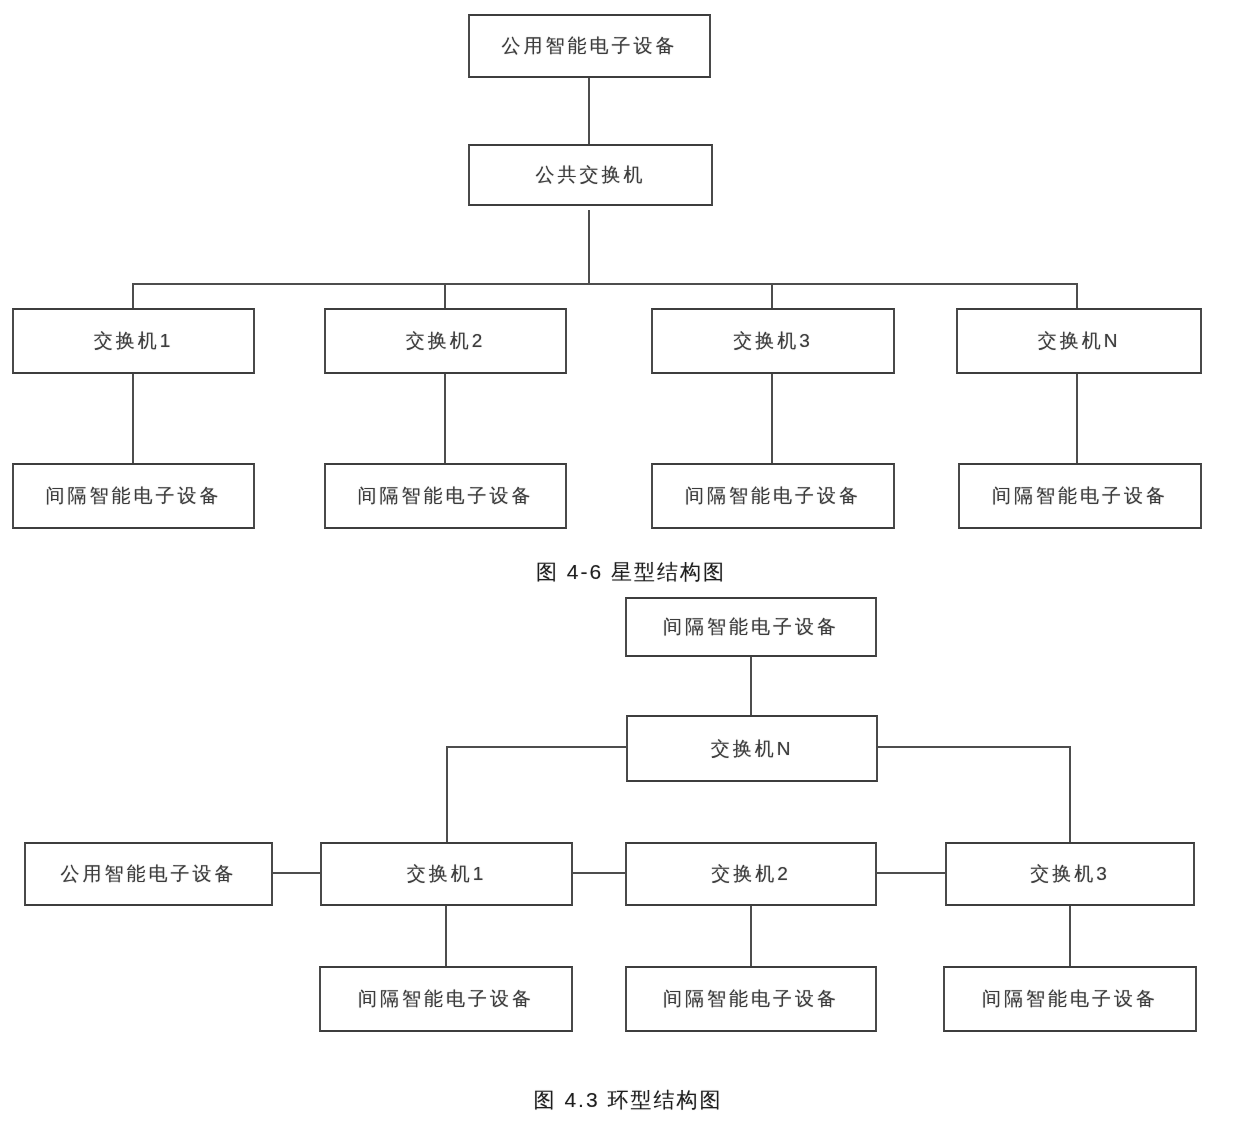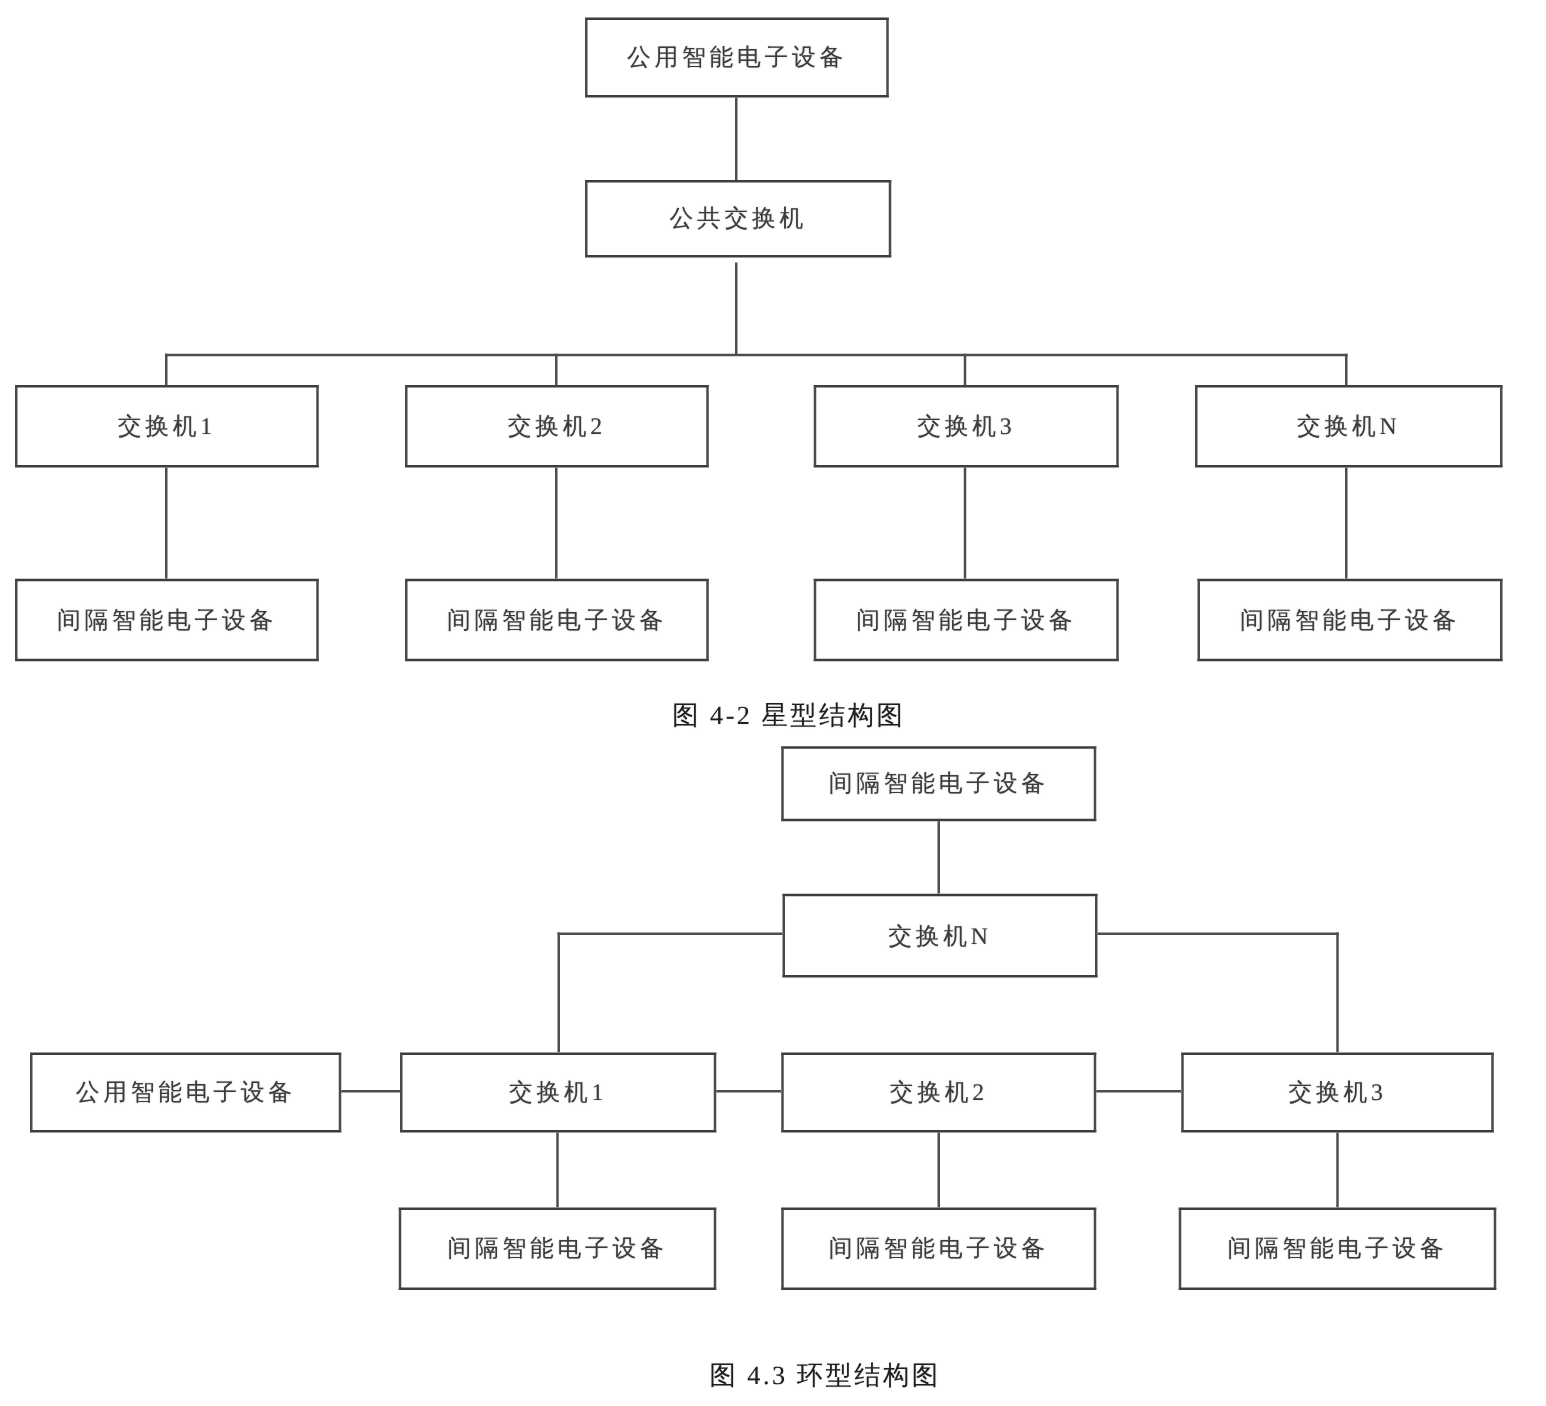--- a/index.html
+++ b/index.html
@@ -2,21 +2,21 @@
 <html><head>
 <meta charset="utf-8">
 <style>
   * { margin: 0; padding: 0; box-sizing: border-box; }
   html, body { background: #ffffff; }
   .page {
     position: relative;
     width: 1237px;
     height: 1125px;
     background: #ffffff;
-    font-family: Liberation Serif, serif;
+    font-family: Liberation Sans, sans-serif;
     overflow: hidden;
   }
   .node {
     position: absolute;
     background: #ffffff;
     border: 2px solid #4a4a4a;
     border-top-color: #3d3d3d;
     border-bottom-color: #3d3d3d;
     display: flex;
     align-items: center;
@@ -68,21 +68,21 @@
   <div class="vline" style="left:132px; top:374px; height:89px"></div>
   <div class="vline" style="left:444px; top:374px; height:89px"></div>
   <div class="vline" style="left:771px; top:374px; height:89px"></div>
   <div class="vline" style="left:1076px; top:374px; height:89px"></div>
 
   <div class="node" style="left:12px; top:463px; width:243px; height:66px">间隔智能电子设备</div>
   <div class="node" style="left:324px; top:463px; width:243px; height:66px">间隔智能电子设备</div>
   <div class="node" style="left:651px; top:463px; width:244px; height:66px">间隔智能电子设备</div>
   <div class="node" style="left:958px; top:463px; width:244px; height:66px">间隔智能电子设备</div>
 
-  <div class="caption" style="left:471px; top:558px">图 4-2 星型结构图</div>
+  <div class="caption" style="left:471px; top:558px">图 4-6 星型结构图</div>
 
   <div class="node" style="left:625px; top:597px; width:252px; height:60px">间隔智能电子设备</div>
 
   <div class="vline" style="left:750px; top:657px; height:58px"></div>
 
   <div class="node" style="left:626px; top:715px; width:252px; height:67px">交换机N</div>
 
   <div class="hline" style="left:446px; top:746px; width:180px"></div>
   <div class="vline" style="left:446px; top:746px; height:96px"></div>
 
@@ -104,15 +104,15 @@
   <div class="node" style="left:945px; top:842px; width:250px; height:64px">交换机3</div>
 
   <div class="vline" style="left:445px; top:906px; height:60px"></div>
   <div class="vline" style="left:750px; top:906px; height:60px"></div>
   <div class="vline" style="left:1069px; top:906px; height:60px"></div>
 
   <div class="node" style="left:319px; top:966px; width:254px; height:66px">间隔智能电子设备</div>
   <div class="node" style="left:625px; top:966px; width:252px; height:66px">间隔智能电子设备</div>
   <div class="node" style="left:943px; top:966px; width:254px; height:66px">间隔智能电子设备</div>
 
-  <div class="caption" style="left:500px; top:1086px">图 4.3 环型结构图</div>
+  <div class="caption" style="left:468px; top:1086px">图 4.3 环型结构图</div>
 
 </div>
 
 </body></html>

